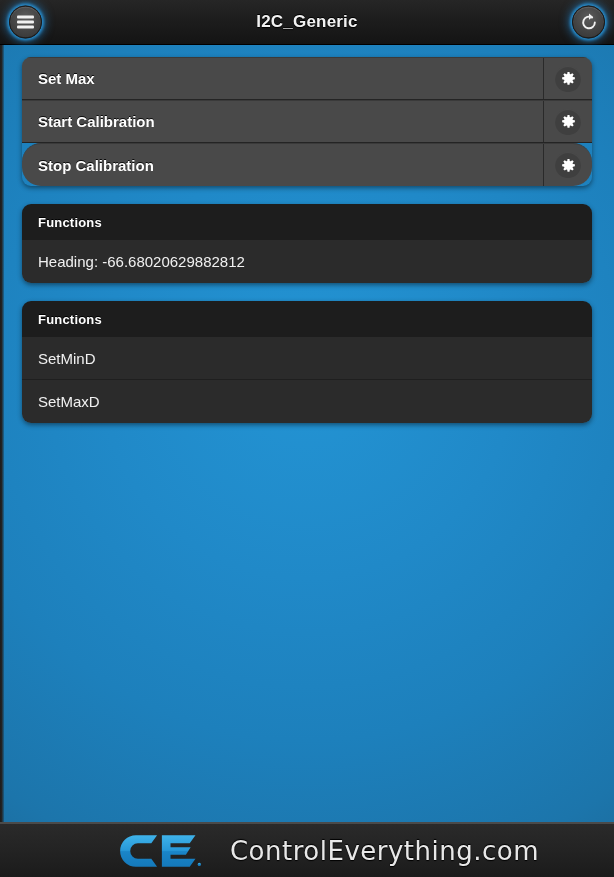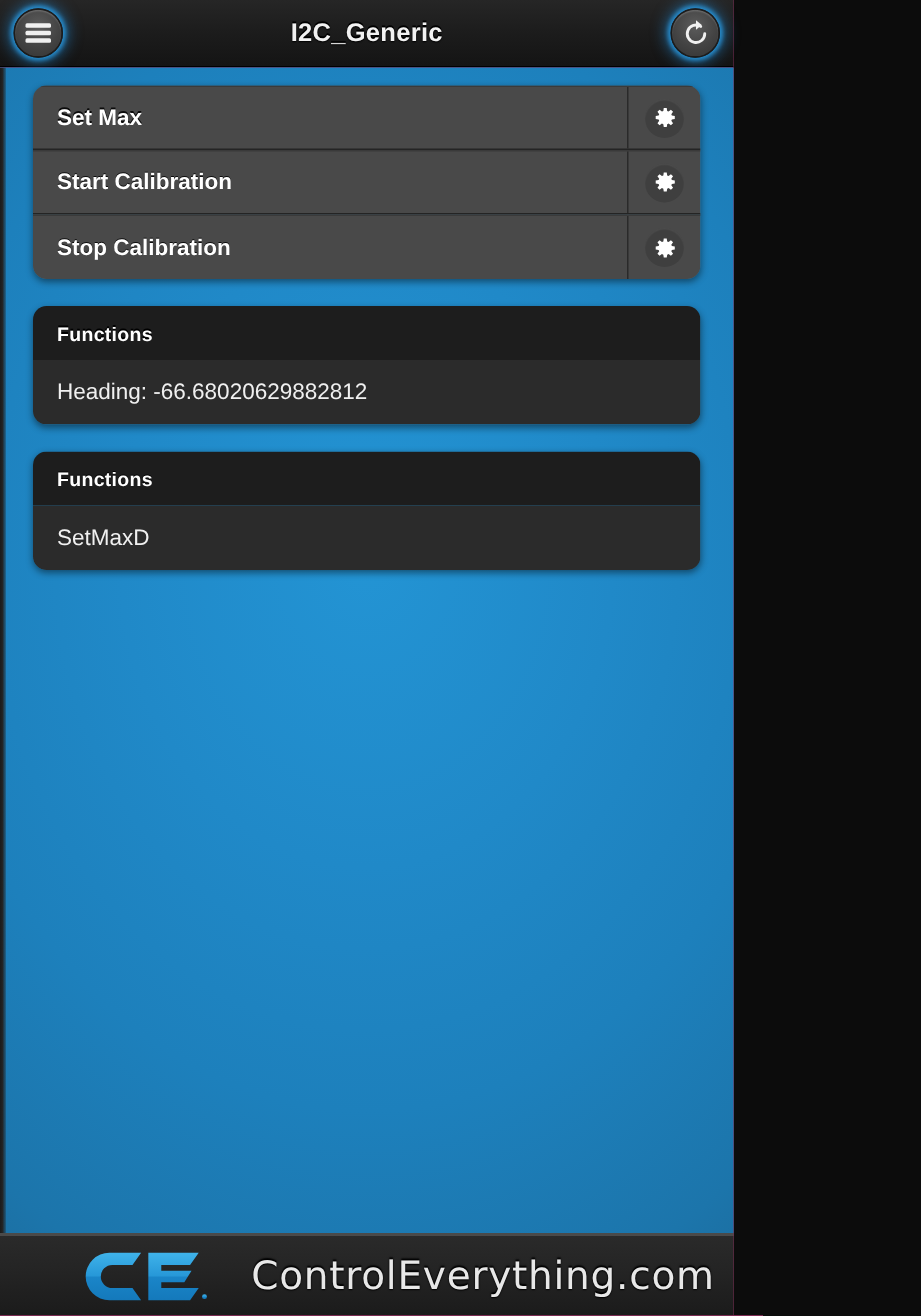--- a/index.html
+++ b/index.html
@@ -14,25 +14,25 @@
   body {
     font-family: "Liberation Sans", sans-serif;
     background: #0c0c0c;
     position: relative;
   }
 
   
   .app {
     position: absolute;
     inset: 0;
-    width: 489px;
+    width: 614px;
     height: 877px;
     display: flex;
     flex-direction: column;
-    background: #ec4899;
+    background: #fca5a5;
   }
 
   
   .topbar {
     position: relative;
     height: 45px;
     flex: 0 0 45px;
     background: linear-gradient(to bottom, #262626 0%, #1c1c1c 50%, #141414 100%);
     border-bottom: 1px solid #000;
     display: flex;
@@ -154,21 +154,21 @@
   
   .btn-row {
     display: flex;
     align-items: stretch;
     background: #494949;
     border-top: 1px solid #3a3a3a;
     border-bottom: 1px solid #242424;
     min-height: 43px;
     cursor: pointer;
   }
-  .btn-row:last-child { border-bottom: none; }
+  .btn-row:last-child { border-bottom: none; border-radius: 19px; }
 
   .btn-row-label {
     flex: 1 1 auto;
     display: flex;
     align-items: center;
     padding: 0 16px;
     font-size: 15px;
     font-weight: bold;
     color: #ffffff;
     text-shadow: 0 -1px 0 rgba(0,0,0,0.85);
@@ -305,20 +305,23 @@
       <div class="plain-row readonly">
         <span>Heading: -66.68020629882812</span>
       </div>
     </div>
 
     <div class="panel">
       <div class="panel-header">
         <span class="panel-header-label">Functions</span>
       </div>
       <div class="plain-row">
+        <span>SetMinD</span>
+      </div>
+      <div class="plain-row">
         <span>SetMaxD</span>
       </div>
     </div>
 
   </div>
 
   <div class="footer">
     <svg class="ce-mark" viewBox="0 0 200 70">
       <defs>
         <linearGradient id="ceGrad" x1="0" y1="0" x2="0" y2="1">

